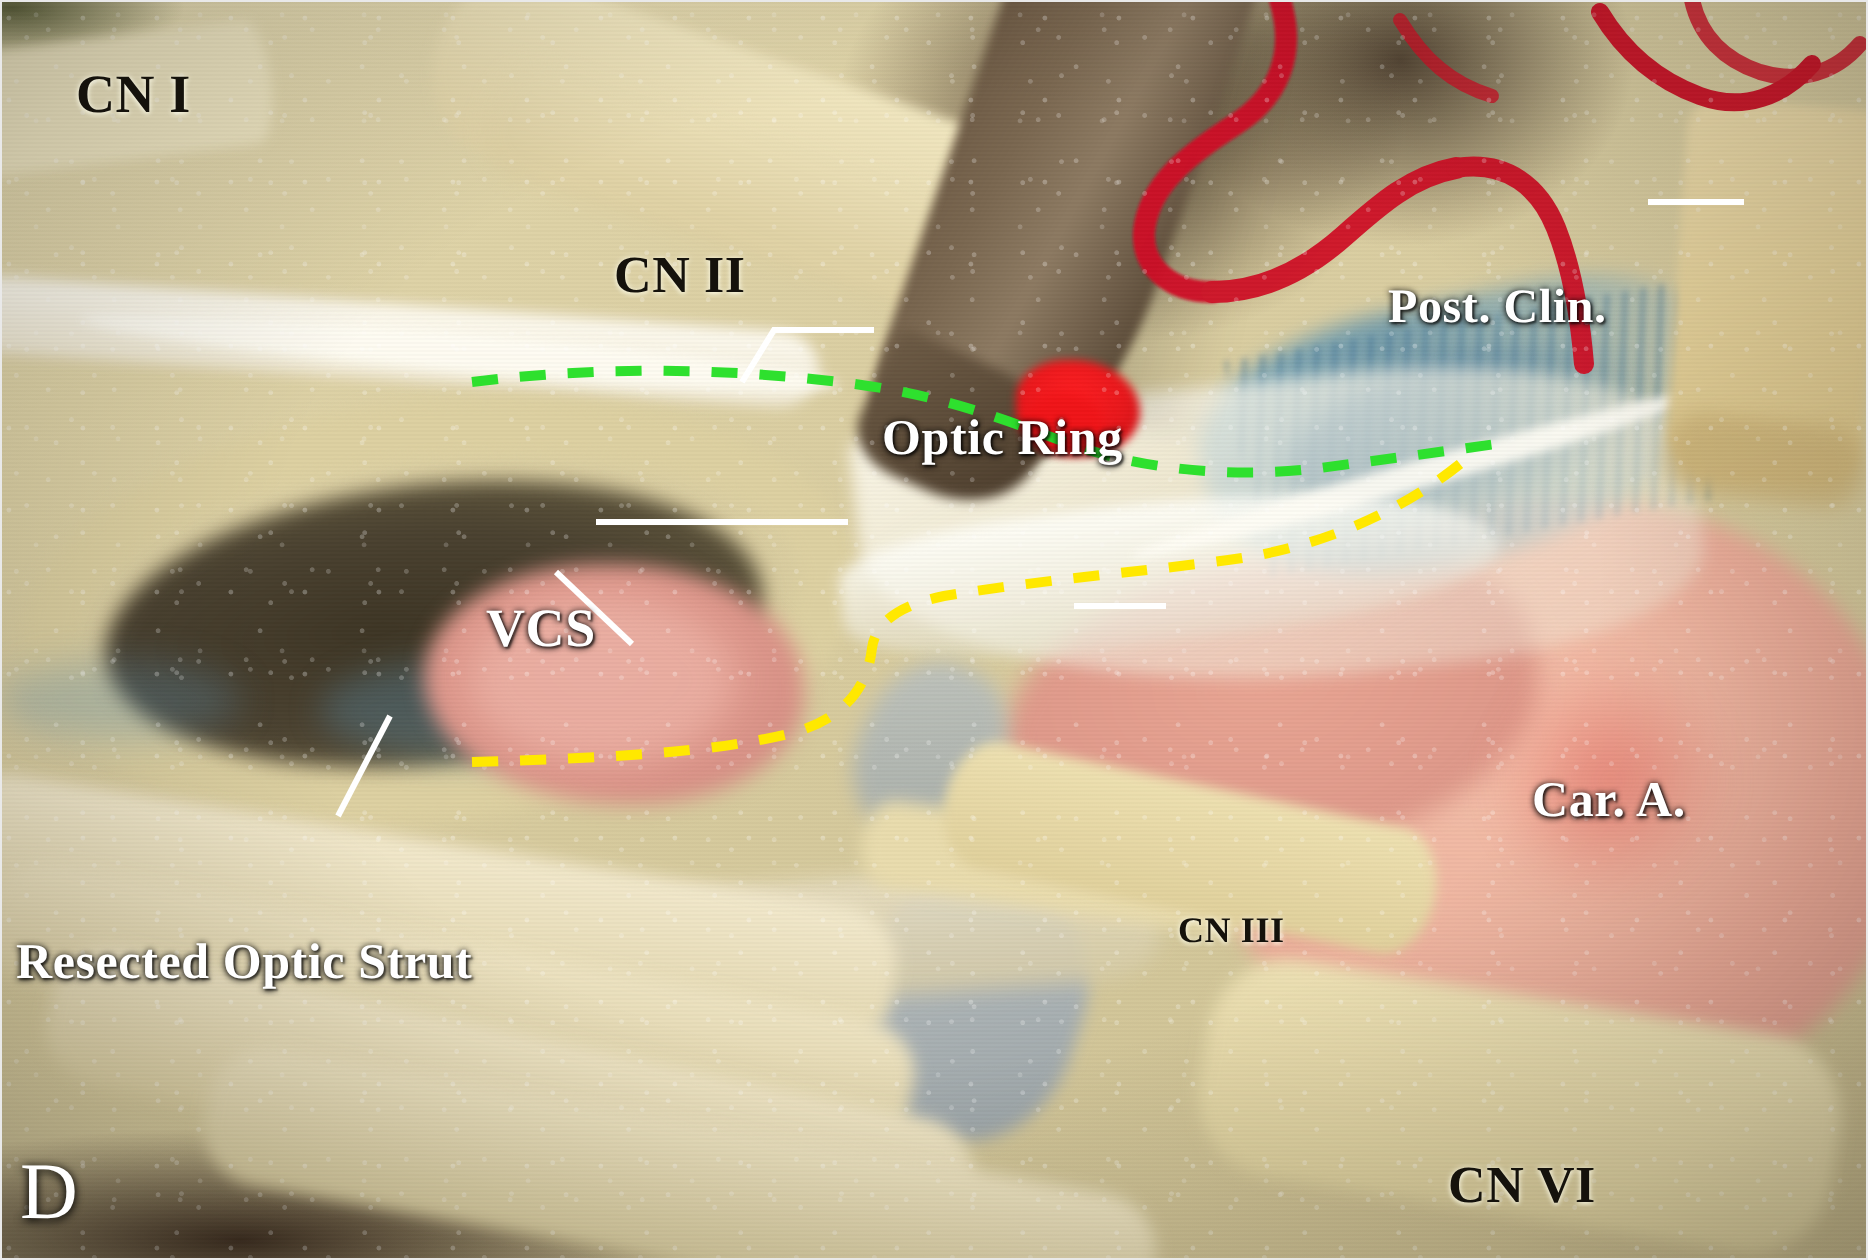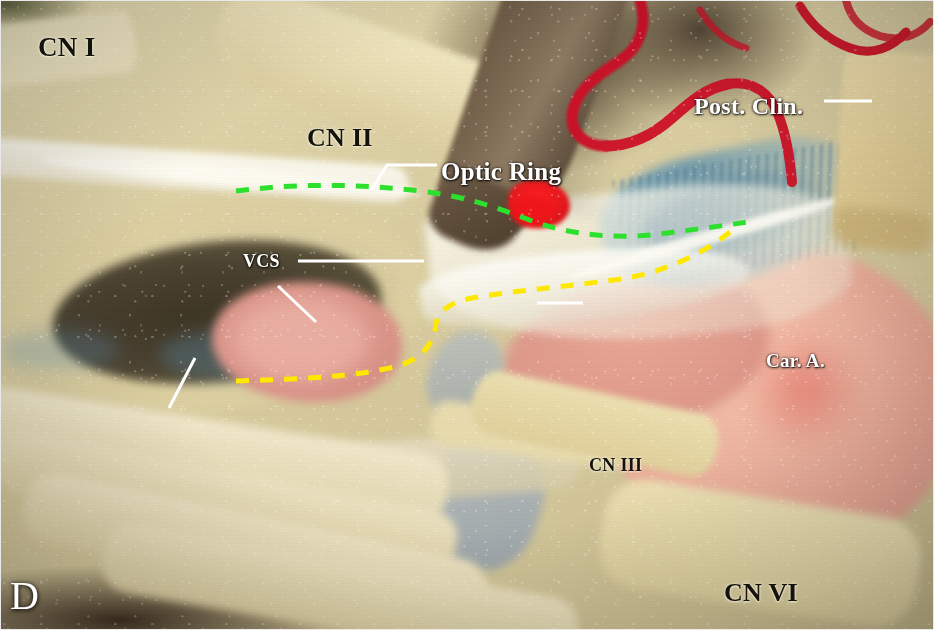--- a/index.html
+++ b/index.html
@@ -264,20 +264,21 @@
   }
   .lbl-dark{
     color:#15120c;
     font-weight:700;
     text-shadow:0 0 3px rgba(255,255,240,.75), 0 1px 2px rgba(255,255,235,.6);
   }
   .lbl-light{
     color:#ffffff;
     font-weight:700;
     text-shadow:0 0 3px rgba(0,0,0,.72), 0 1px 3px rgba(0,0,0,.6), 1px 1px 1px rgba(0,0,0,.5);
+    margin-top:48px;
   }
   .panel-letter{
     position:absolute;
     color:#ffffff;
     font-family:"Liberation Serif",serif;
     font-size:40px;
     text-shadow:0 0 4px rgba(0,0,0,.75),0 2px 4px rgba(0,0,0,.6);
   }
 
   #border-frame{
@@ -382,25 +383,26 @@
   </svg>
 
   <div class="lbl lbl-dark" id="lb-cn1" style="left:38px;top:32px;font-size:27px;">CN I</div>
 
   <div class="lbl lbl-dark" id="lb-cn2" style="left:307px;top:87px;font-size:26px;margin-top:36px;">CN II</div>
 
   <div class="lbl lbl-light" id="lb-distal" style="left:441px;top:158px;font-size:25px;">Optic Ring</div>
 
   <div class="lbl lbl-light" id="lb-postclin" style="left:694px;top:93px;font-size:24px;">Post. Clin.</div>
 
-  <div class="lbl lbl-light" id="lb-vcs" style="left:243px;top:251px;font-size:18px;text-align:center;">VCS</div>
-
-
-  <div class="lbl lbl-light" id="lb-car" style="left:766px;top:350px;font-size:19px;">Car. A.</div>
-
+  <div class="lbl lbl-light" id="lb-vcs" style="left:243px;top:251px;font-size:27px;text-align:center;">VCS</div>
+
+
+  <div class="lbl lbl-light" id="lb-car" style="left:766px;top:339px;font-size:25px;">Car. A.</div>
+
+  <div class="lbl lbl-light" id="lb-strut" style="left:8px;top:420px;font-size:25px;">Resected Optic Strut</div>
 
   <div class="lbl lbl-dark" id="lb-cn3" style="left:589px;top:455px;font-size:18px;">CN III</div>
 
   <div class="lbl lbl-dark" id="lb-cn6" style="left:724px;top:578px;font-size:26px;">CN VI</div>
 
   <div class="panel-letter" id="panel-d" style="left:10px;top:572px;">D</div>
 
   <div id="border-frame"></div>
 </div>
 

